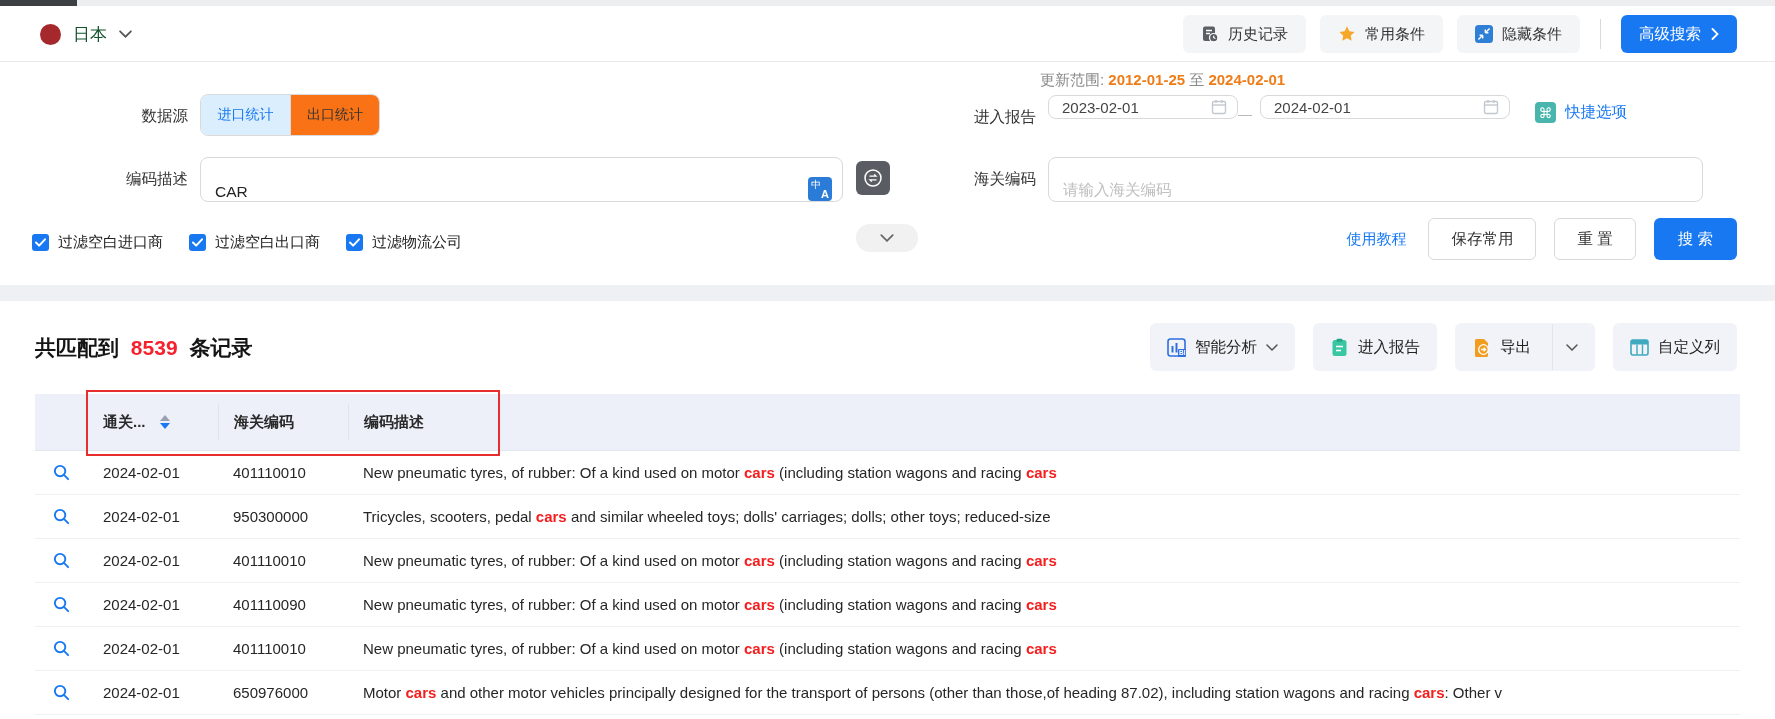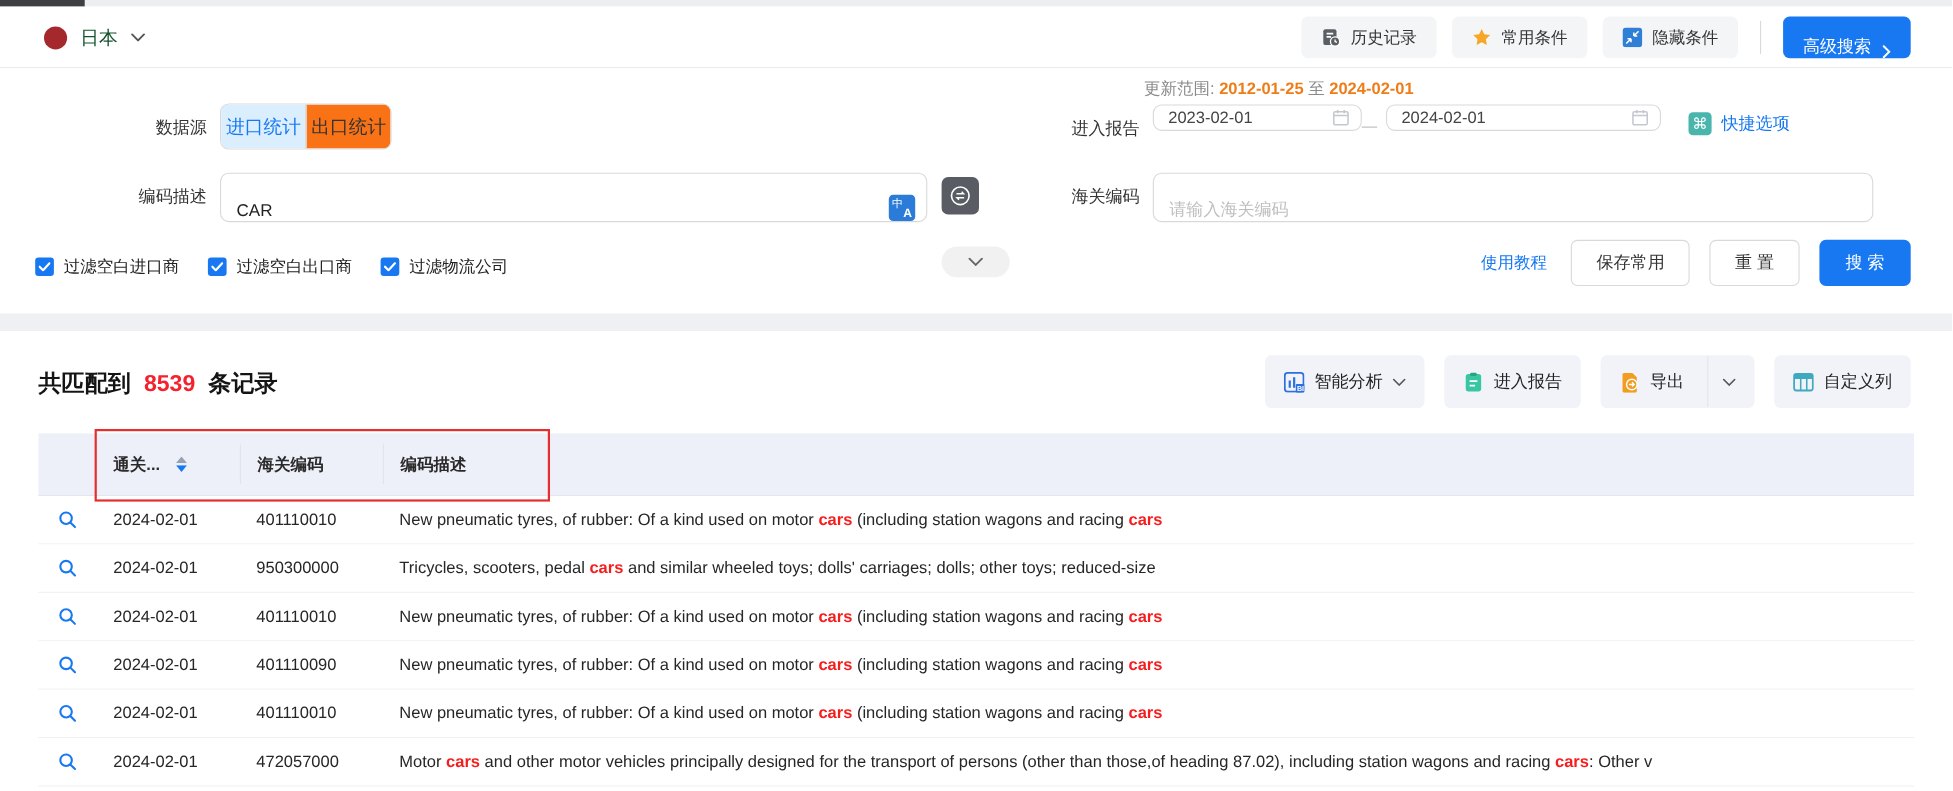--- a/index.html
+++ b/index.html
@@ -11,30 +11,30 @@
   .topstrip .dark { position:absolute; left:0; top:0; width:77px; height:6px; background:#3c4043; }
 
   
   .topbar { position:absolute; left:0; top:6px; width:1775px; height:56px; background:#fff; border-bottom:1px solid #e9e9e9; }
   .country { position:absolute; left:40px; top:12px; height:32px; display:flex; align-items:center; gap:12px; cursor:pointer; }
   .flag-dot { width:21px; height:21px; border-radius:50%; background:#a5282d; }
   .country-name { font-size:17px; color:#14532d; }
   .topbar-right { position:absolute; right:38px; top:9px; height:38px; display:flex; align-items:center; gap:14px; }
   .tbtn { height:38px; display:flex; align-items:center; gap:9px; padding:0 18px; background:#f4f5f7; border-radius:6px; font-size:15px; color:#333; cursor:pointer; }
   .vdiv { width:1px; height:30px; background:#d9d9d9; margin:0 6px; }
-  .tbtn-primary { height:38px; display:flex; align-items:flex-end; gap:10px; padding:0 18px; background:#1778f2; border-radius:6px; font-size:15.5px; color:#fff; cursor:pointer; }
+  .tbtn-primary { height:38px; display:flex; align-items:center; gap:10px; padding:0 18px; background:#1778f2; border-radius:6px; font-size:15.5px; color:#fff; cursor:pointer; }
 
   
   .filters { position:absolute; left:0; top:62px; width:1775px; height:223px; background:#fff; }
   .lbl { position:absolute; font-size:15.5px; color:#333; text-align:right; }
   .update-range { position:absolute; top:9px; left:1040px; font-size:15px; color:#8a8a8a; }
   .update-range b { color:#ee7d18; font-weight:bold; }
 
   .segmented { position:absolute; left:200px; top:32px; height:42px; display:flex; border:1px solid #d9d9d9; border-radius:8px; overflow:hidden; background:#fff; }
-  .seg { width:77px; display:flex; align-items:center; justify-content:center; font-size:17px; cursor:pointer; }
+  .seg { width:89px; display:flex; align-items:center; justify-content:center; font-size:14px; cursor:pointer; }
   .seg.active { background:#daeefd; color:#1778f2; }
   .seg.inactive { background:#f97316; color:#333; border-left:1px solid #d9d9d9; }
 
   .dateinput { position:absolute; top:33px; height:24px; border:1px solid #d9d9d9; border-radius:8px; background:#fff; display:flex; align-items:center; padding:0 10px 0 13px; font-size:15px; color:#444; cursor:text; }
   .dateinput .val { flex:1; }
   .dash { position:absolute; top:44px; left:1236px; width:18px; text-align:center; color:#b9b9b9; font-size:14px; }
   .quickopt { position:absolute; left:1535px; top:40px; display:flex; align-items:center; gap:9px; cursor:pointer; }
   .cmd-ico { width:21px; height:21px; border-radius:4px; background:#4ab5ad; color:#fff; display:flex; align-items:center; justify-content:center; font-size:14px; font-family:"DejaVu Sans",sans-serif; }
   .quickopt .t { font-size:15.5px; color:#1778f2; }
 
@@ -373,21 +373,21 @@
           <div class="trow">
     <div class="c0">
       <svg width="19" height="19" viewBox="0 0 20 20">
                 <circle cx="8.5" cy="8.5" r="5.5" fill="none" stroke="#1778f2" stroke-width="2"></circle>
                 <line x1="12.8" y1="12.8" x2="17" y2="17" stroke="#1778f2" stroke-width="2" stroke-linecap="round"></line>
               </svg>
     </div>
     <div class="c1">
               <span>2024-02-01</span>
             </div>
-    <div class="c2">472057000</div>
+    <div class="c2">650976000</div>
     <div class="c3"><span>Motor </span><span class="hl">cars</span><span> and other motor vehicles principally designed for the transport of persons (other than those,of heading 87.02), including station wagons and racing </span><span class="hl">cars</span><span>: Other v</span></div>
   </div>
         </div>
     </div>
   </div>
 
   <div class="redbox"></div>
 </div>
 
 </body></html>

